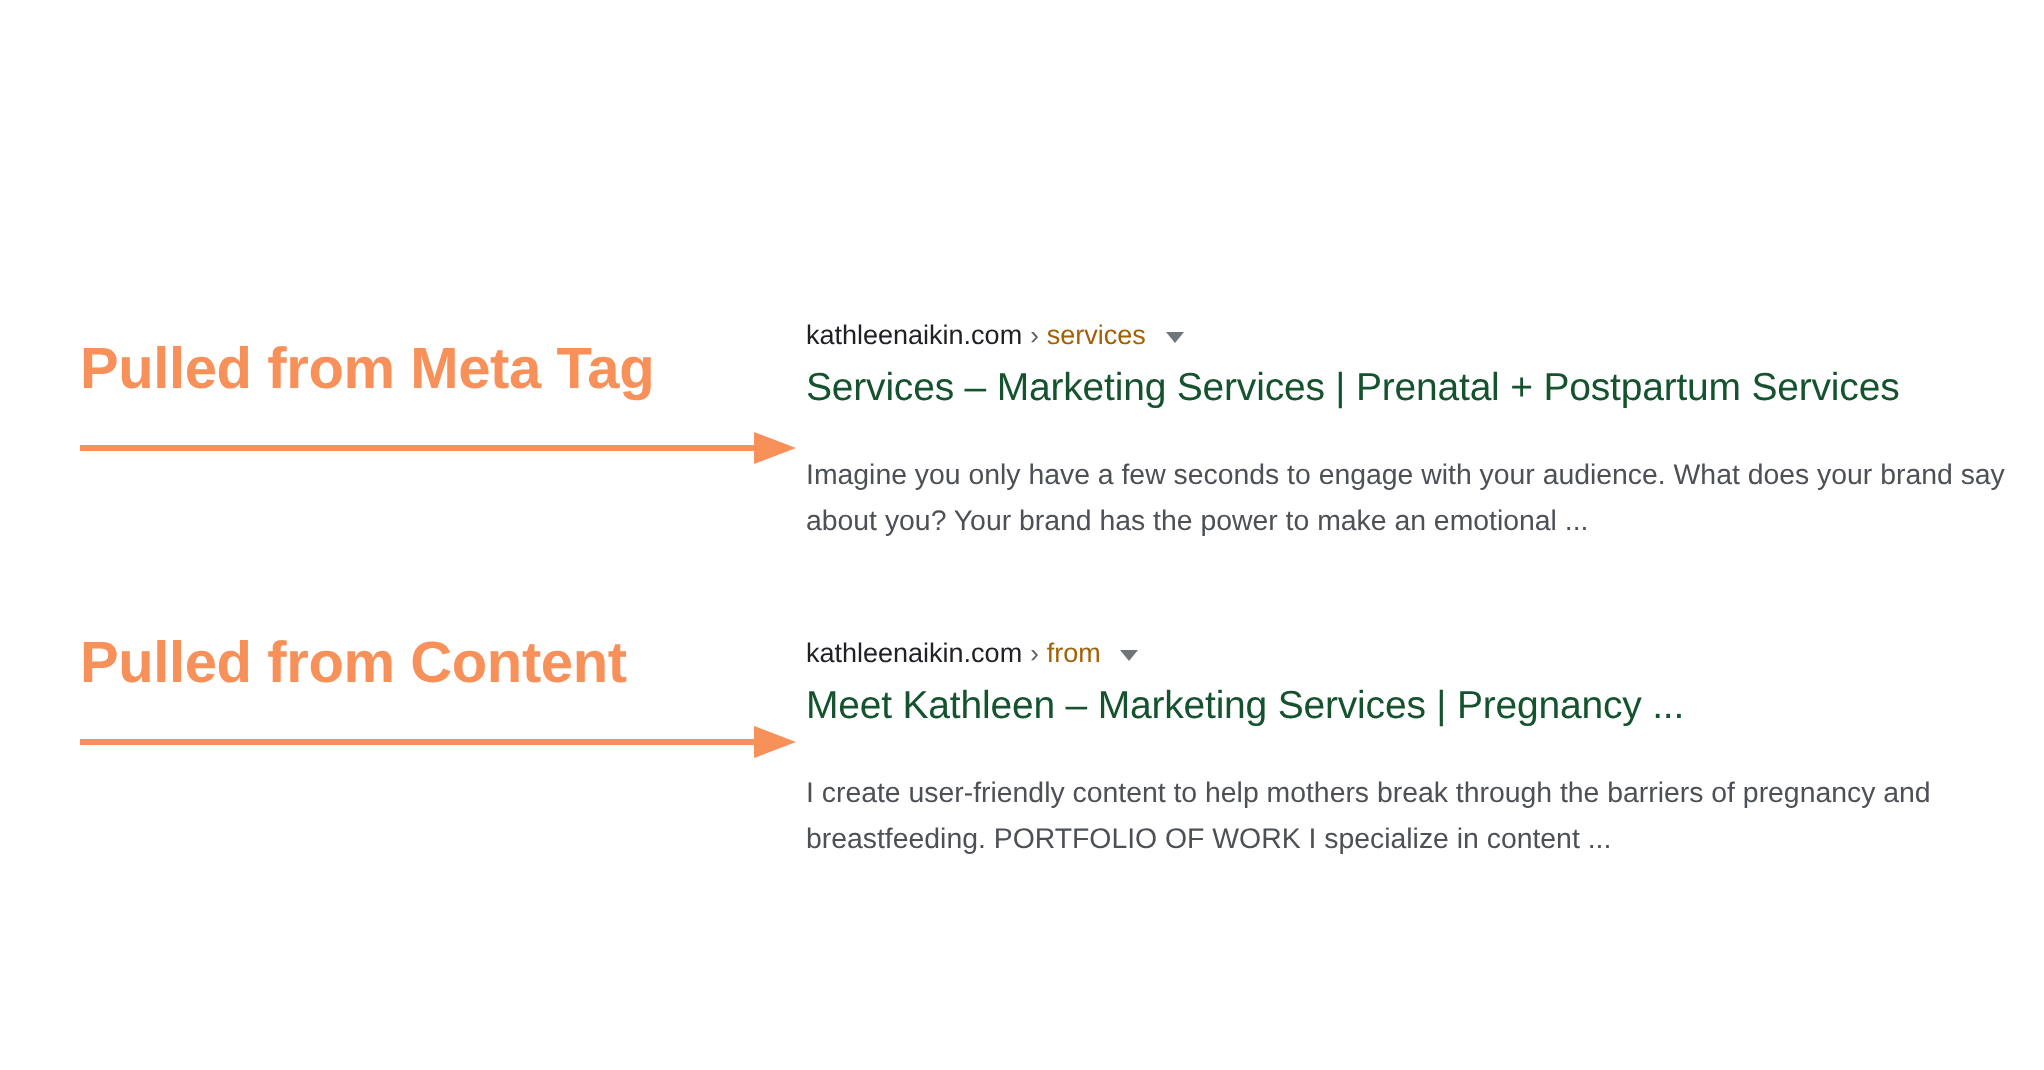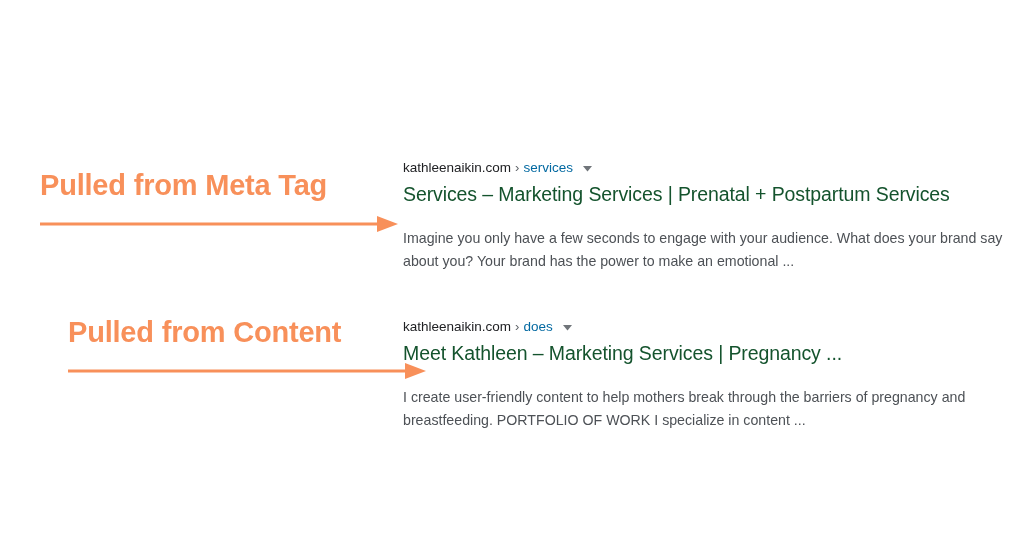--- a/index.html
+++ b/index.html
@@ -33,21 +33,21 @@
   .arrow {
     position: relative;
     height: 18px;
     margin-top: 13px;
   }
   .arrow svg {
     display: block;
   }
 
   #annotation-meta { top: 170px; }
-  #annotation-content { top: 317px; margin-left: 28px; }
+  #annotation-content { top: 317px; }
 
   
   .results {
     position: absolute;
     left: 403px;
     top: 158px;
     width: 600px;
   }
   .result-block + .result-block {
     margin-top: 44px;
@@ -63,21 +63,21 @@
   .url-domain {
     color: #202124;
     font-weight: 400;
   }
   .url-sep {
     color: #5f6368;
     margin: 0 4px;
     font-size: 13px;
   }
   .url-path {
-    color: #0369a1;
+    color: #a16207;
   }
   .url-caret {
     margin-left: 9px;
     display: inline-flex;
     align-items: center;
   }
 
   .result-title {
     display: block;
     margin-top: 3px;
@@ -135,21 +135,21 @@
       </span>
     </div>
     <a href="#" class="result-title">Services – Marketing Services | Prenatal + Postpartum Services</a>
     <div class="result-snippet">Imagine you only have a few seconds to engage with your audience. What does your brand say about you? Your brand has the power to make an emotional ...</div>
   </div>
 
   <div class="result-block">
     <div class="result-url-row">
       <span class="url-domain">kathleenaikin.com</span>
       <span class="url-sep">›</span>
-      <span class="url-path">does</span>
+      <span class="url-path">from</span>
       <span class="url-caret">
         <svg width="11" height="11" viewBox="0 0 11 11" aria-hidden="true">
           <polygon points="1,3 10,3 5.5,8.5" fill="#70757a"></polygon>
         </svg>
       </span>
     </div>
     <a href="#" class="result-title">Meet Kathleen – Marketing Services | Pregnancy ...</a>
     <div class="result-snippet">I create user-friendly content to help mothers break through the barriers of pregnancy and breastfeeding. PORTFOLIO OF WORK I specialize in content ...</div>
   </div>
 

